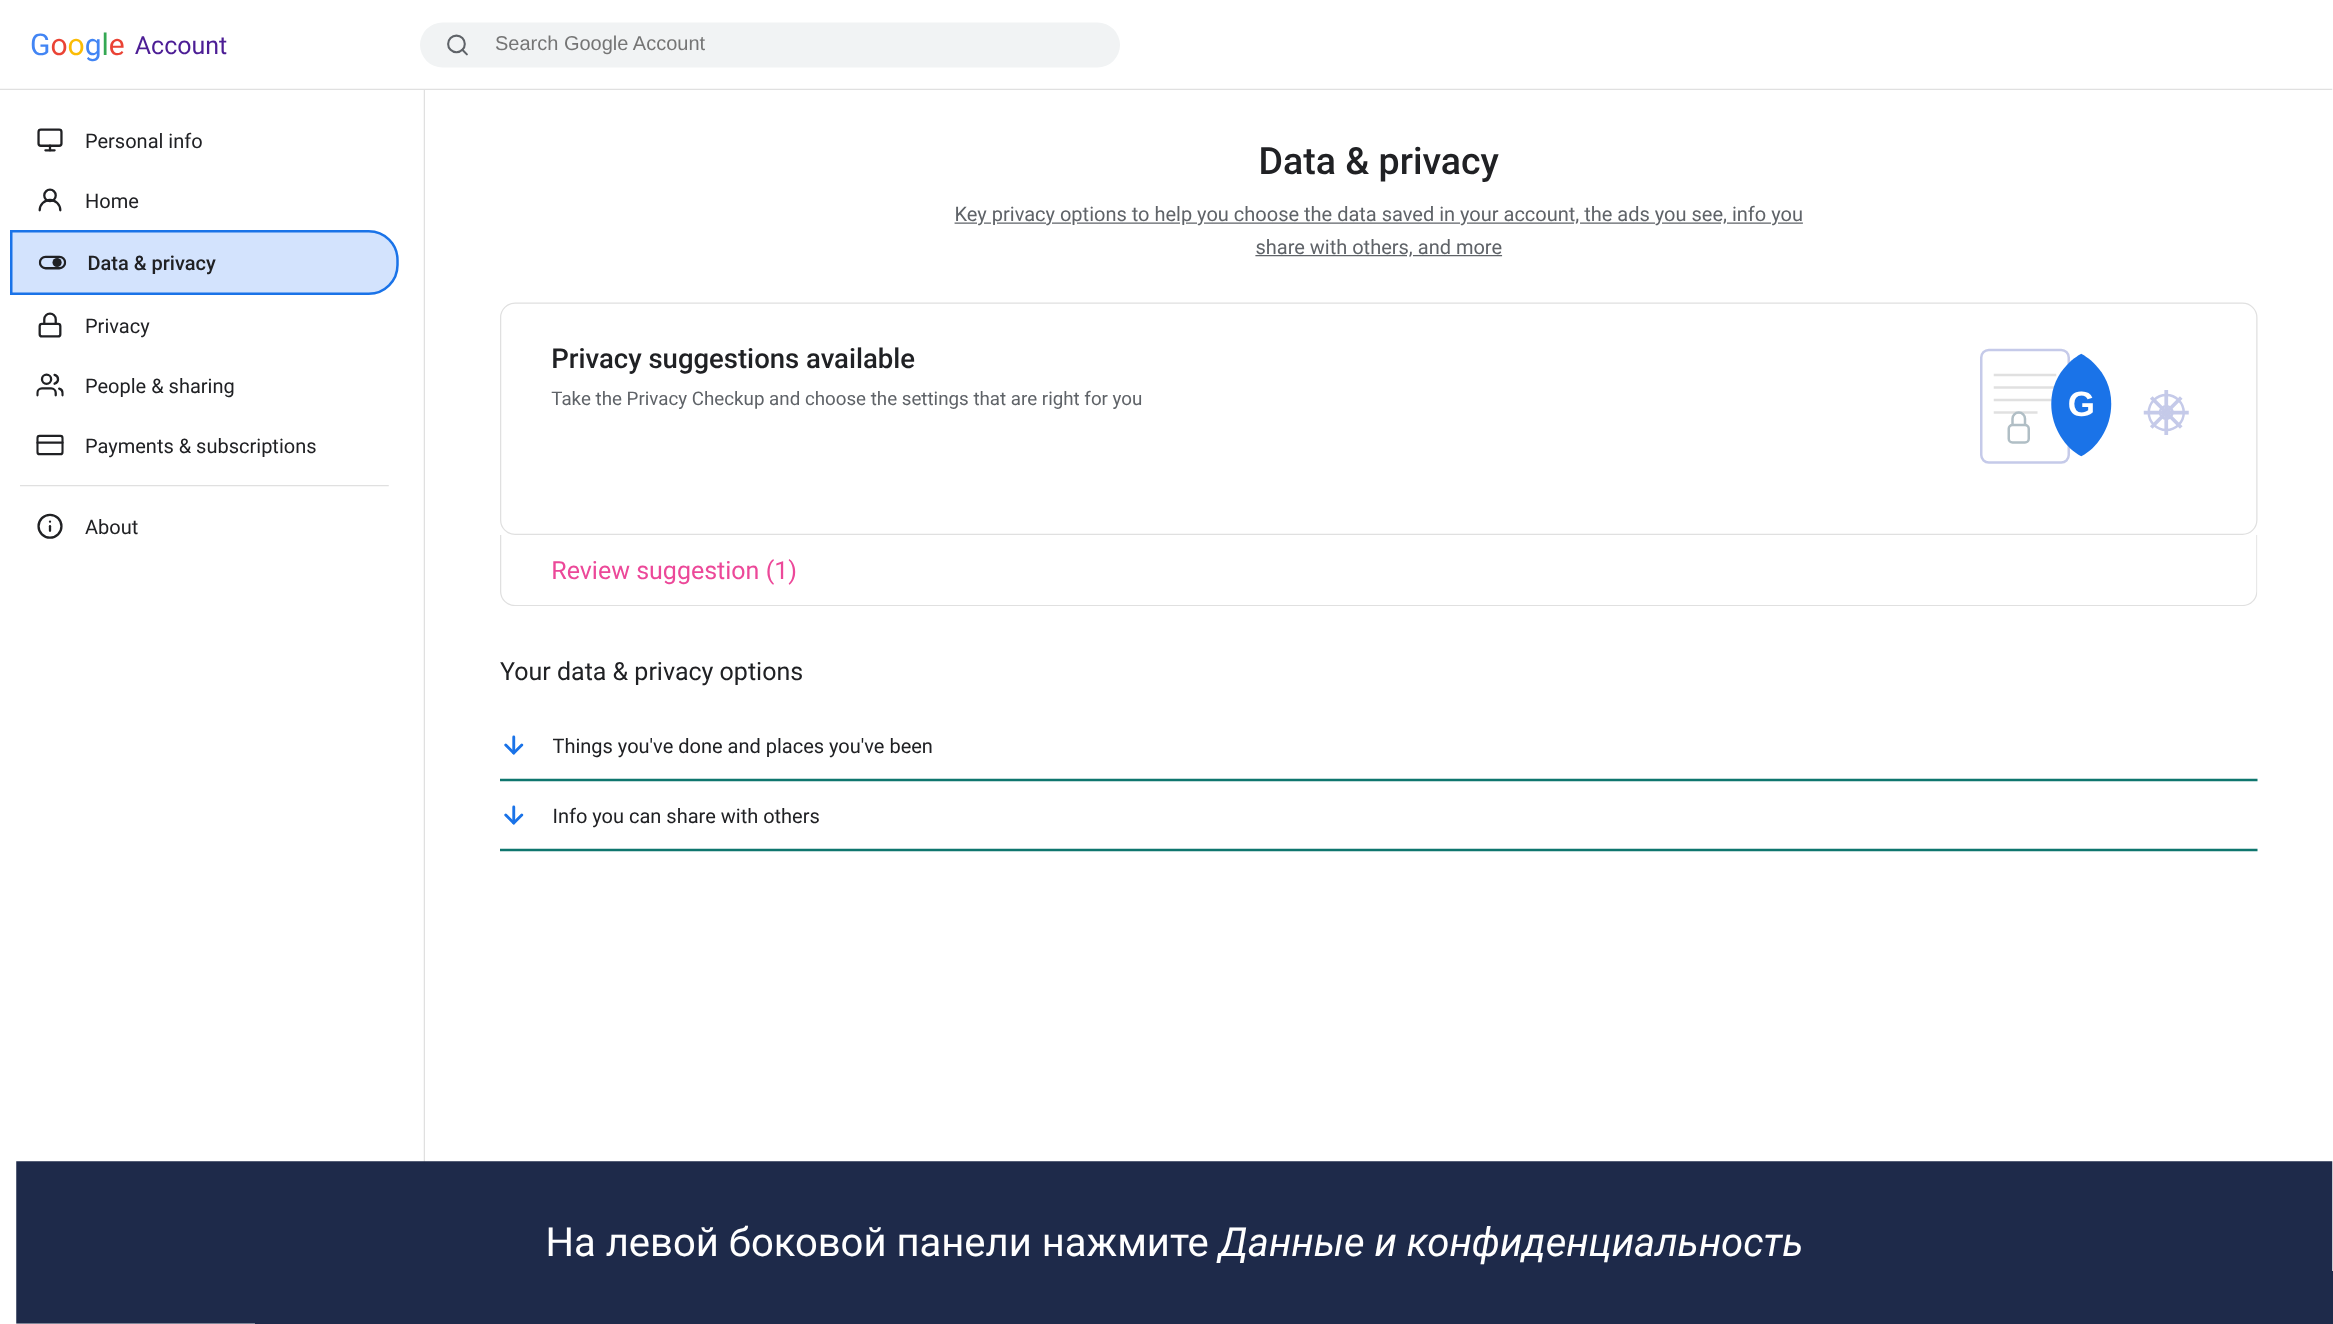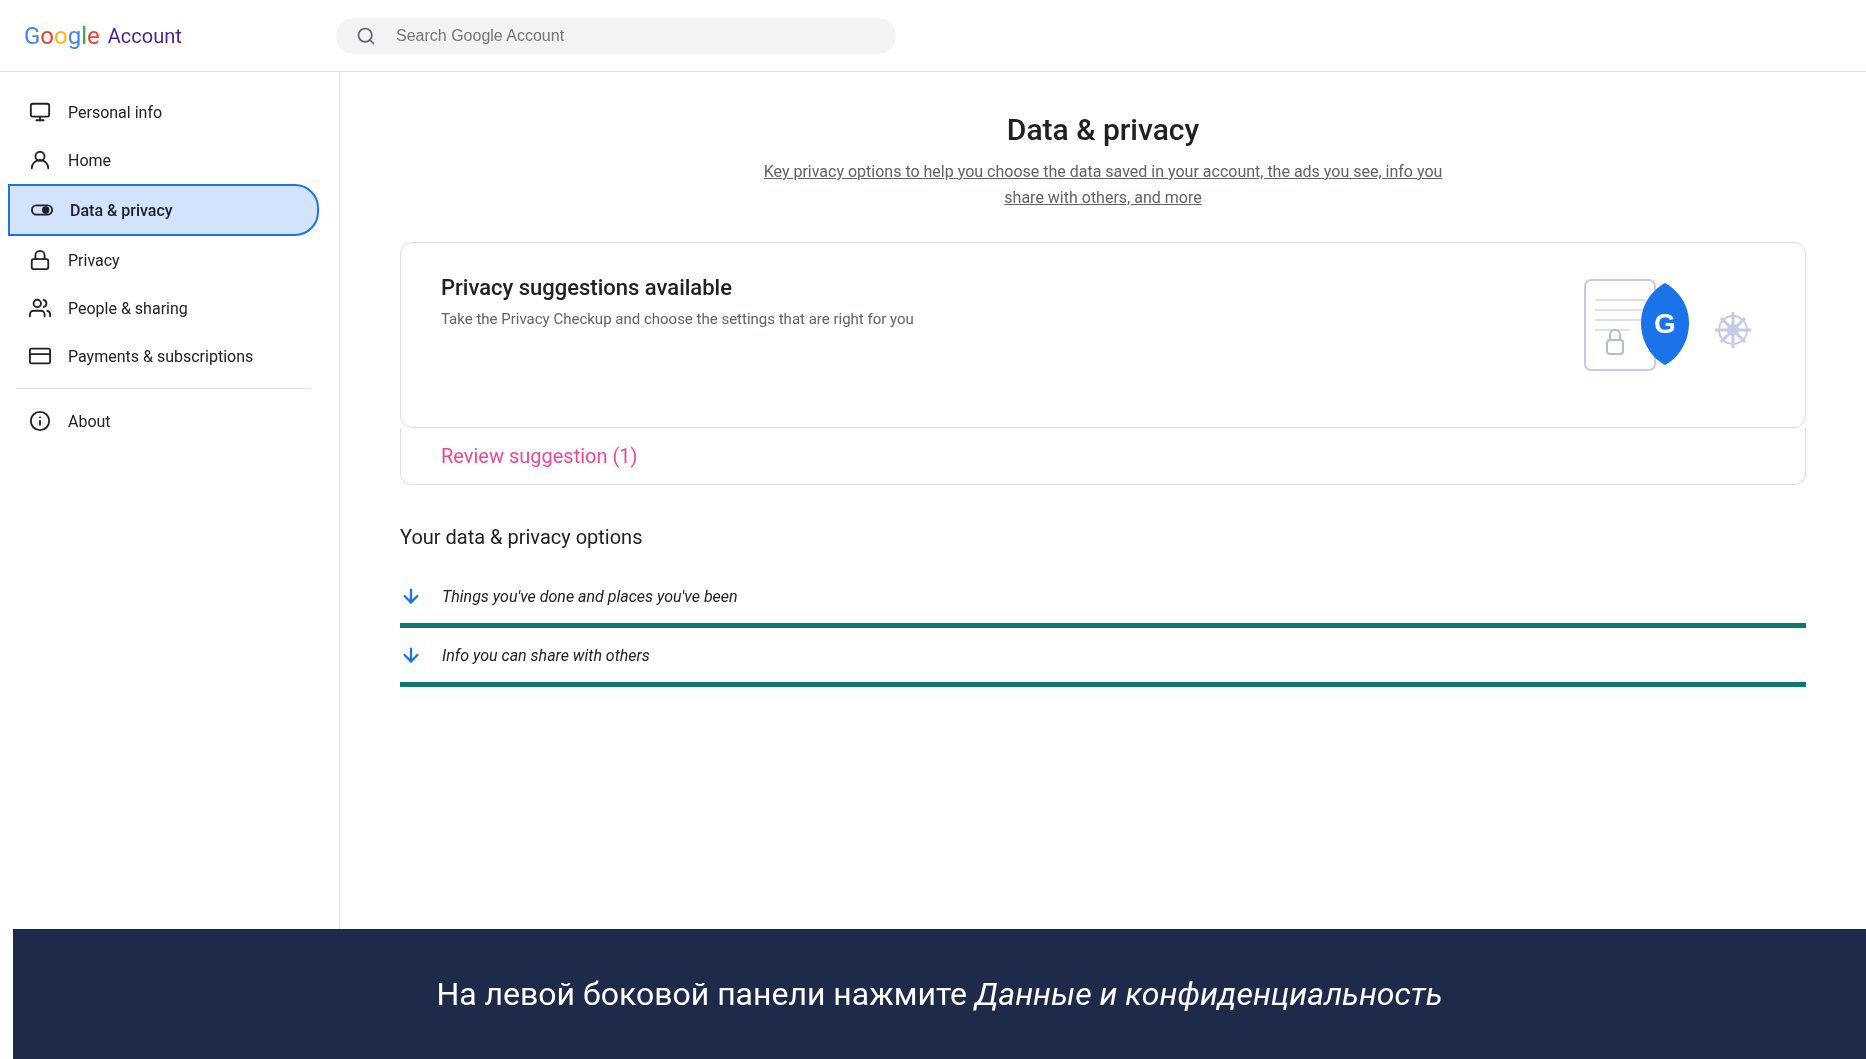--- a/index.html
+++ b/index.html
@@ -180,23 +180,22 @@
       color: #202124;
       margin-bottom: 20px;
     }
 
     
     .data-option-item {
       display: flex;
       align-items: center;
       gap: 20px;
       padding: 16px 0;
-      border-bottom: 5px solid #0f766e;
+      border-bottom: 2px solid #0f766e;
       cursor: pointer;
-      font-style: italic;
     }
     .down-arrow-icon {
       color: #1a73e8;
       font-size: 20px;
       flex-shrink: 0;
     }
     .data-option-text {
       font-size: 16px;
       color: #202124;
     }

